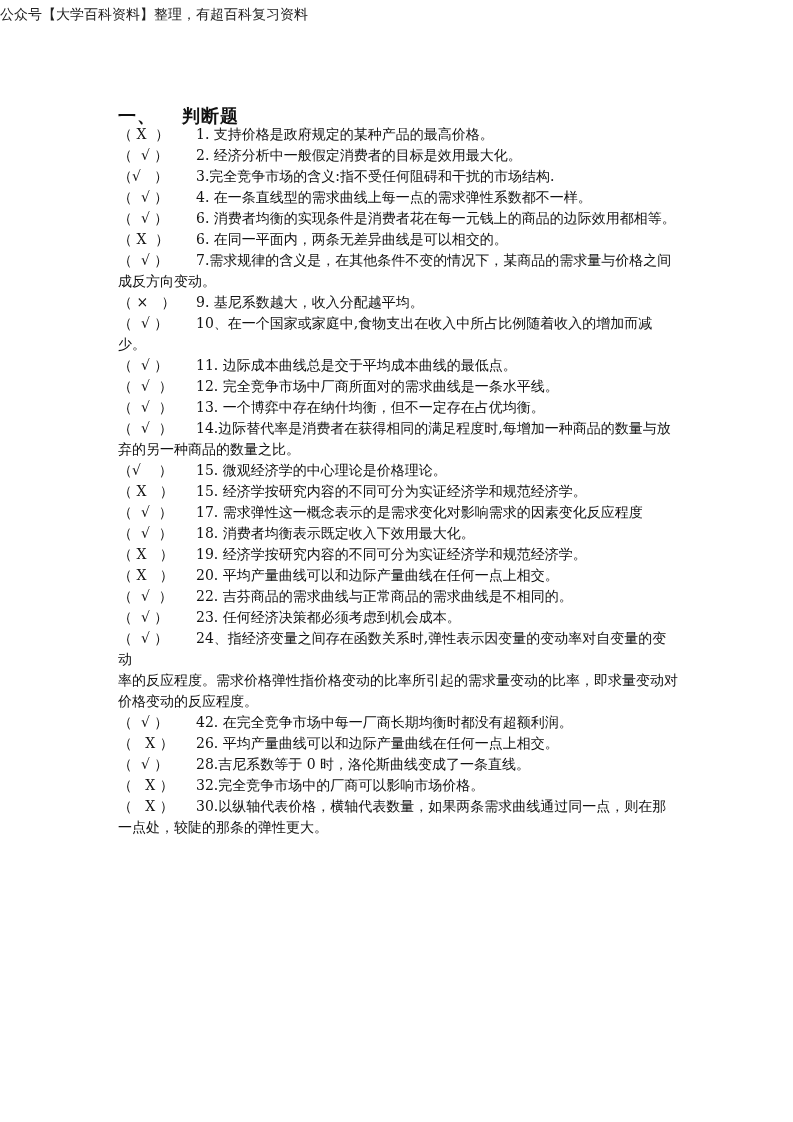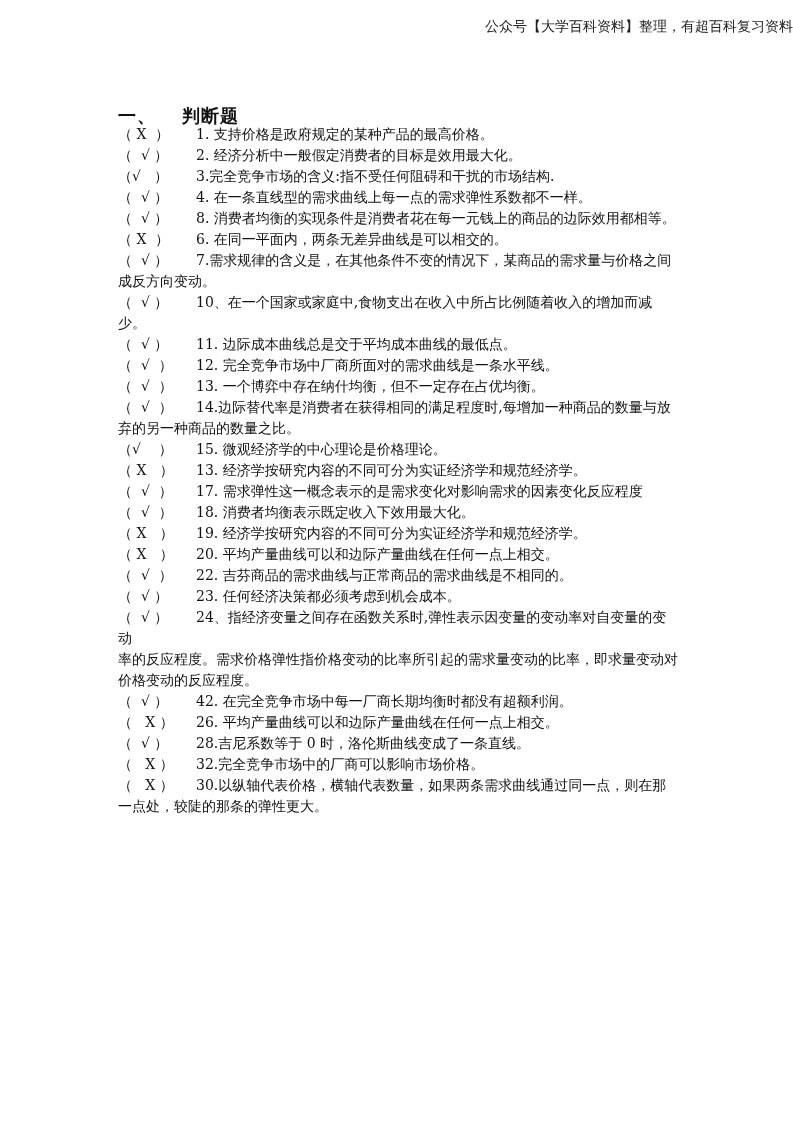--- a/index.html
+++ b/index.html
@@ -1,18 +1,18 @@
 <!DOCTYPE html>
 <html><head>
 <meta charset="utf-8">
 <style>
   html, body { margin:0; padding:0; background:#ffffff; }
   body { width:793px; height:1122px; position:relative; overflow:hidden;
          font-family:"DejaVu Serif","Liberation Serif",serif; color:#111; }
-  .header { position:absolute; top:16px; left:0; width:793px; text-align:right;
+  .header { position:absolute; top:4px; left:0; width:793px; text-align:left;
             font-size:14px; line-height:20px; color:#222; }
   .section-title { position:absolute; top:104px; left:118px; font-size:18px; font-weight:bold;
                    font-family:"DejaVu Sans","Liberation Sans",sans-serif; letter-spacing:1px; }
   .section-title .num { margin-right:26px; }
   .list { position:absolute; top:124px; left:118px; width:560px; font-size:14px; line-height:21px; }
   .item { margin:0; padding:0; white-space:normal; }
   .ans { display:inline-block; width:78px; white-space:pre; }
   .text { }
 </style>
 </head>
@@ -22,30 +22,31 @@
 
 <div class="section-title">
   <span class="num">一、</span><span>判断题</span>
 </div>
 
 <div class="list">
   <p class="item"><span class="ans">（ X  ）</span><span class="text">1. 支持价格是政府规定的某种产品的最高价格。</span></p>
   <p class="item"><span class="ans">（  √ ）</span><span class="text">2. 经济分析中一般假定消费者的目标是效用最大化。</span></p>
   <p class="item"><span class="ans">（√   ）</span><span class="text">3.完全竞争市场的含义:指不受任何阻碍和干扰的市场结构.</span></p>
   <p class="item"><span class="ans">（  √ ）</span><span class="text">4. 在一条直线型的需求曲线上每一点的需求弹性系数都不一样。</span></p>
-  <p class="item"><span class="ans">（  √ ）</span><span class="text">8. 消费者均衡的实现条件是消费者花在每一元钱上的商品的边际效用都相等。</span></p>
+  <p class="item"><span class="ans">（  √ ）</span><span class="text">6. 消费者均衡的实现条件是消费者花在每一元钱上的商品的边际效用都相等。</span></p>
   <p class="item"><span class="ans">（ X  ）</span><span class="text">6. 在同一平面内，两条无差异曲线是可以相交的。</span></p>
   <p class="item"><span class="ans">（  √ ）</span><span class="text">7.需求规律的含义是，在其他条件不变的情况下，某商品的需求量与价格之间成反方向变动。</span></p>
+  <p class="item"><span class="ans">（ ×   ）</span><span class="text">9. 基尼系数越大，收入分配越平均。</span></p>
   <p class="item"><span class="ans">（  √ ）</span><span class="text">10、在一个国家或家庭中,食物支出在收入中所占比例随着收入的增加而减少。</span></p>
   <p class="item"><span class="ans">（  √ ）</span><span class="text">11. 边际成本曲线总是交于平均成本曲线的最低点。</span></p>
   <p class="item"><span class="ans">（  √  ）</span><span class="text">12. 完全竞争市场中厂商所面对的需求曲线是一条水平线。</span></p>
   <p class="item"><span class="ans">（  √  ）</span><span class="text">13. 一个博弈中存在纳什均衡，但不一定存在占优均衡。</span></p>
   <p class="item"><span class="ans">（  √  ）</span><span class="text">14.边际替代率是消费者在获得相同的满足程度时,每增加一种商品的数量与放弃的另一种商品的数量之比。</span></p>
   <p class="item"><span class="ans">（√    ）</span><span class="text">15. 微观经济学的中心理论是价格理论。</span></p>
-  <p class="item"><span class="ans">（ X   ）</span><span class="text">13. 经济学按研究内容的不同可分为实证经济学和规范经济学。</span></p>
+  <p class="item"><span class="ans">（ X   ）</span><span class="text">15. 经济学按研究内容的不同可分为实证经济学和规范经济学。</span></p>
   <p class="item"><span class="ans">（  √  ）</span><span class="text">17. 需求弹性这一概念表示的是需求变化对影响需求的因素变化反应程度</span></p>
   <p class="item"><span class="ans">（  √  ）</span><span class="text">18. 消费者均衡表示既定收入下效用最大化。</span></p>
   <p class="item"><span class="ans">（ X   ）</span><span class="text">19. 经济学按研究内容的不同可分为实证经济学和规范经济学。</span></p>
   <p class="item"><span class="ans">（ X   ）</span><span class="text">20. 平均产量曲线可以和边际产量曲线在任何一点上相交。</span></p>
   <p class="item"><span class="ans">（  √  ）</span><span class="text">22. 吉芬商品的需求曲线与正常商品的需求曲线是不相同的。</span></p>
   <p class="item"><span class="ans">（  √ ）</span><span class="text">23. 任何经济决策都必须考虑到机会成本。</span></p>
   <p class="item"><span class="ans">（  √ ）</span><span class="text">24、指经济变量之间存在函数关系时,弹性表示因变量的变动率对自变量的变动</span></p>
   <p class="item"><span class="text">率的反应程度。需求价格弹性指价格变动的比率所引起的需求量变动的比率，即求量变动对价格变动的反应程度。</span></p>
   <p class="item"><span class="ans">（  √ ）</span><span class="text">42. 在完全竞争市场中每一厂商长期均衡时都没有超额利润。</span></p>
   <p class="item"><span class="ans">（   X ）</span><span class="text">26. 平均产量曲线可以和边际产量曲线在任何一点上相交。</span></p>

